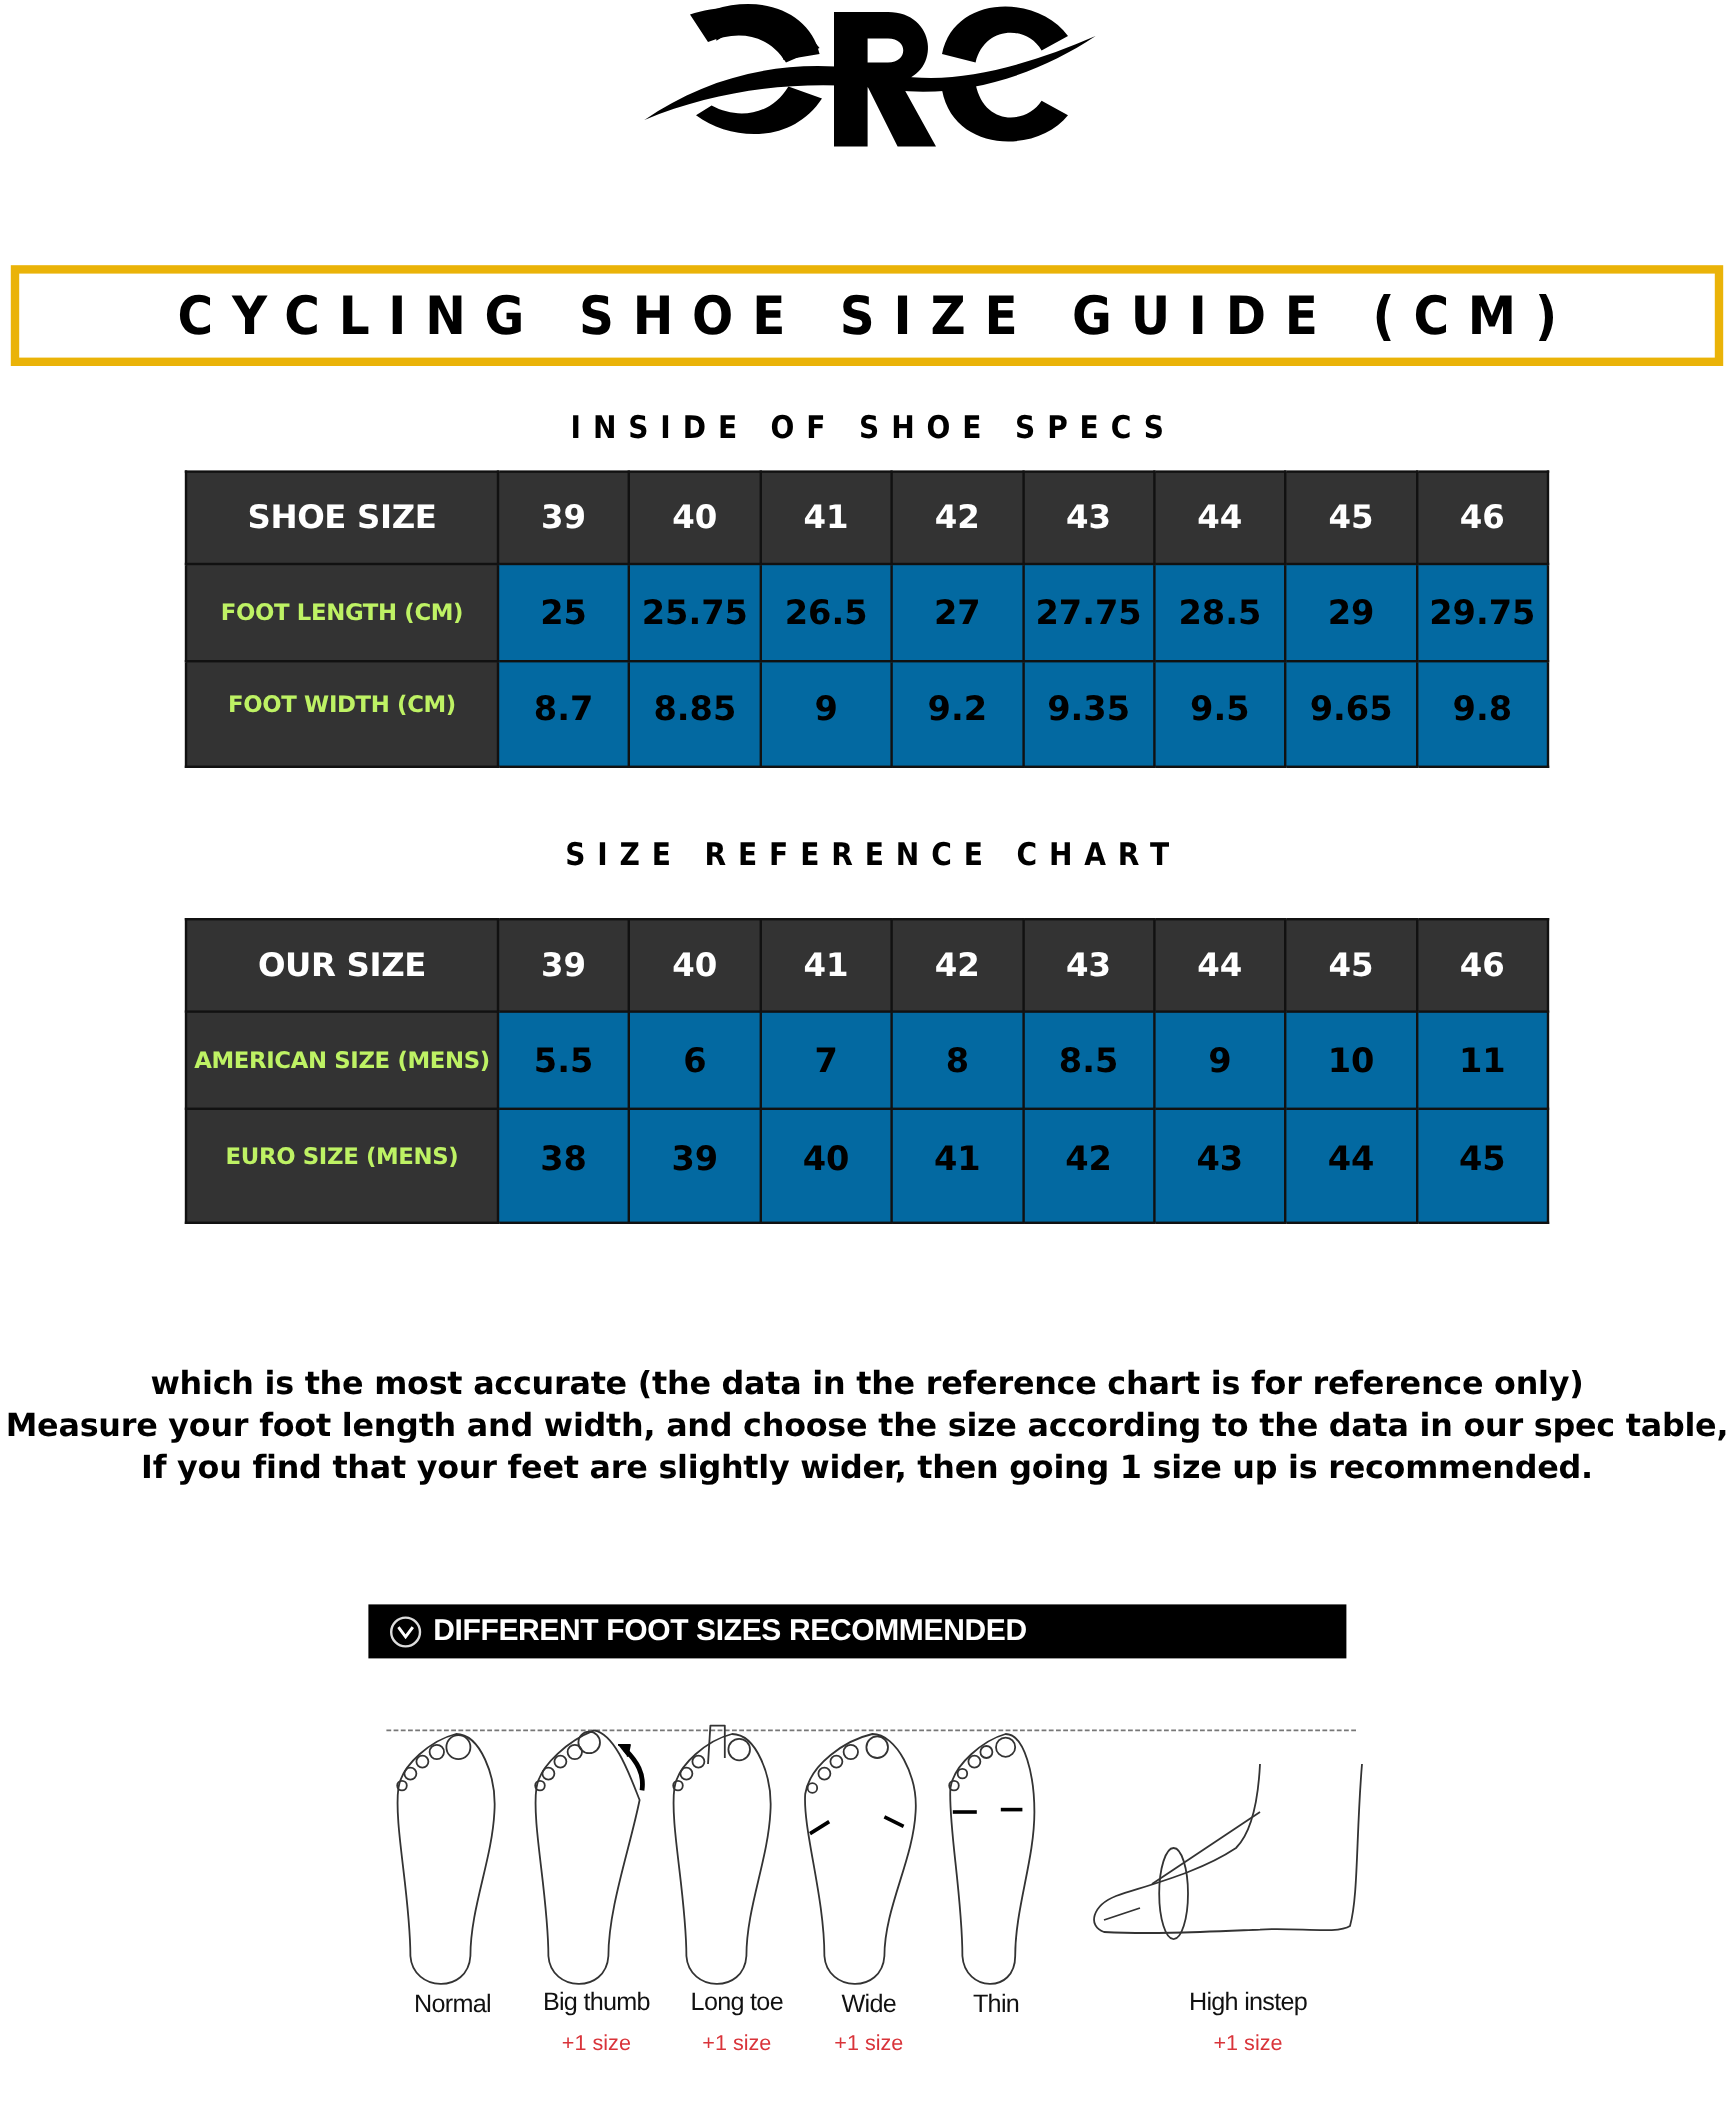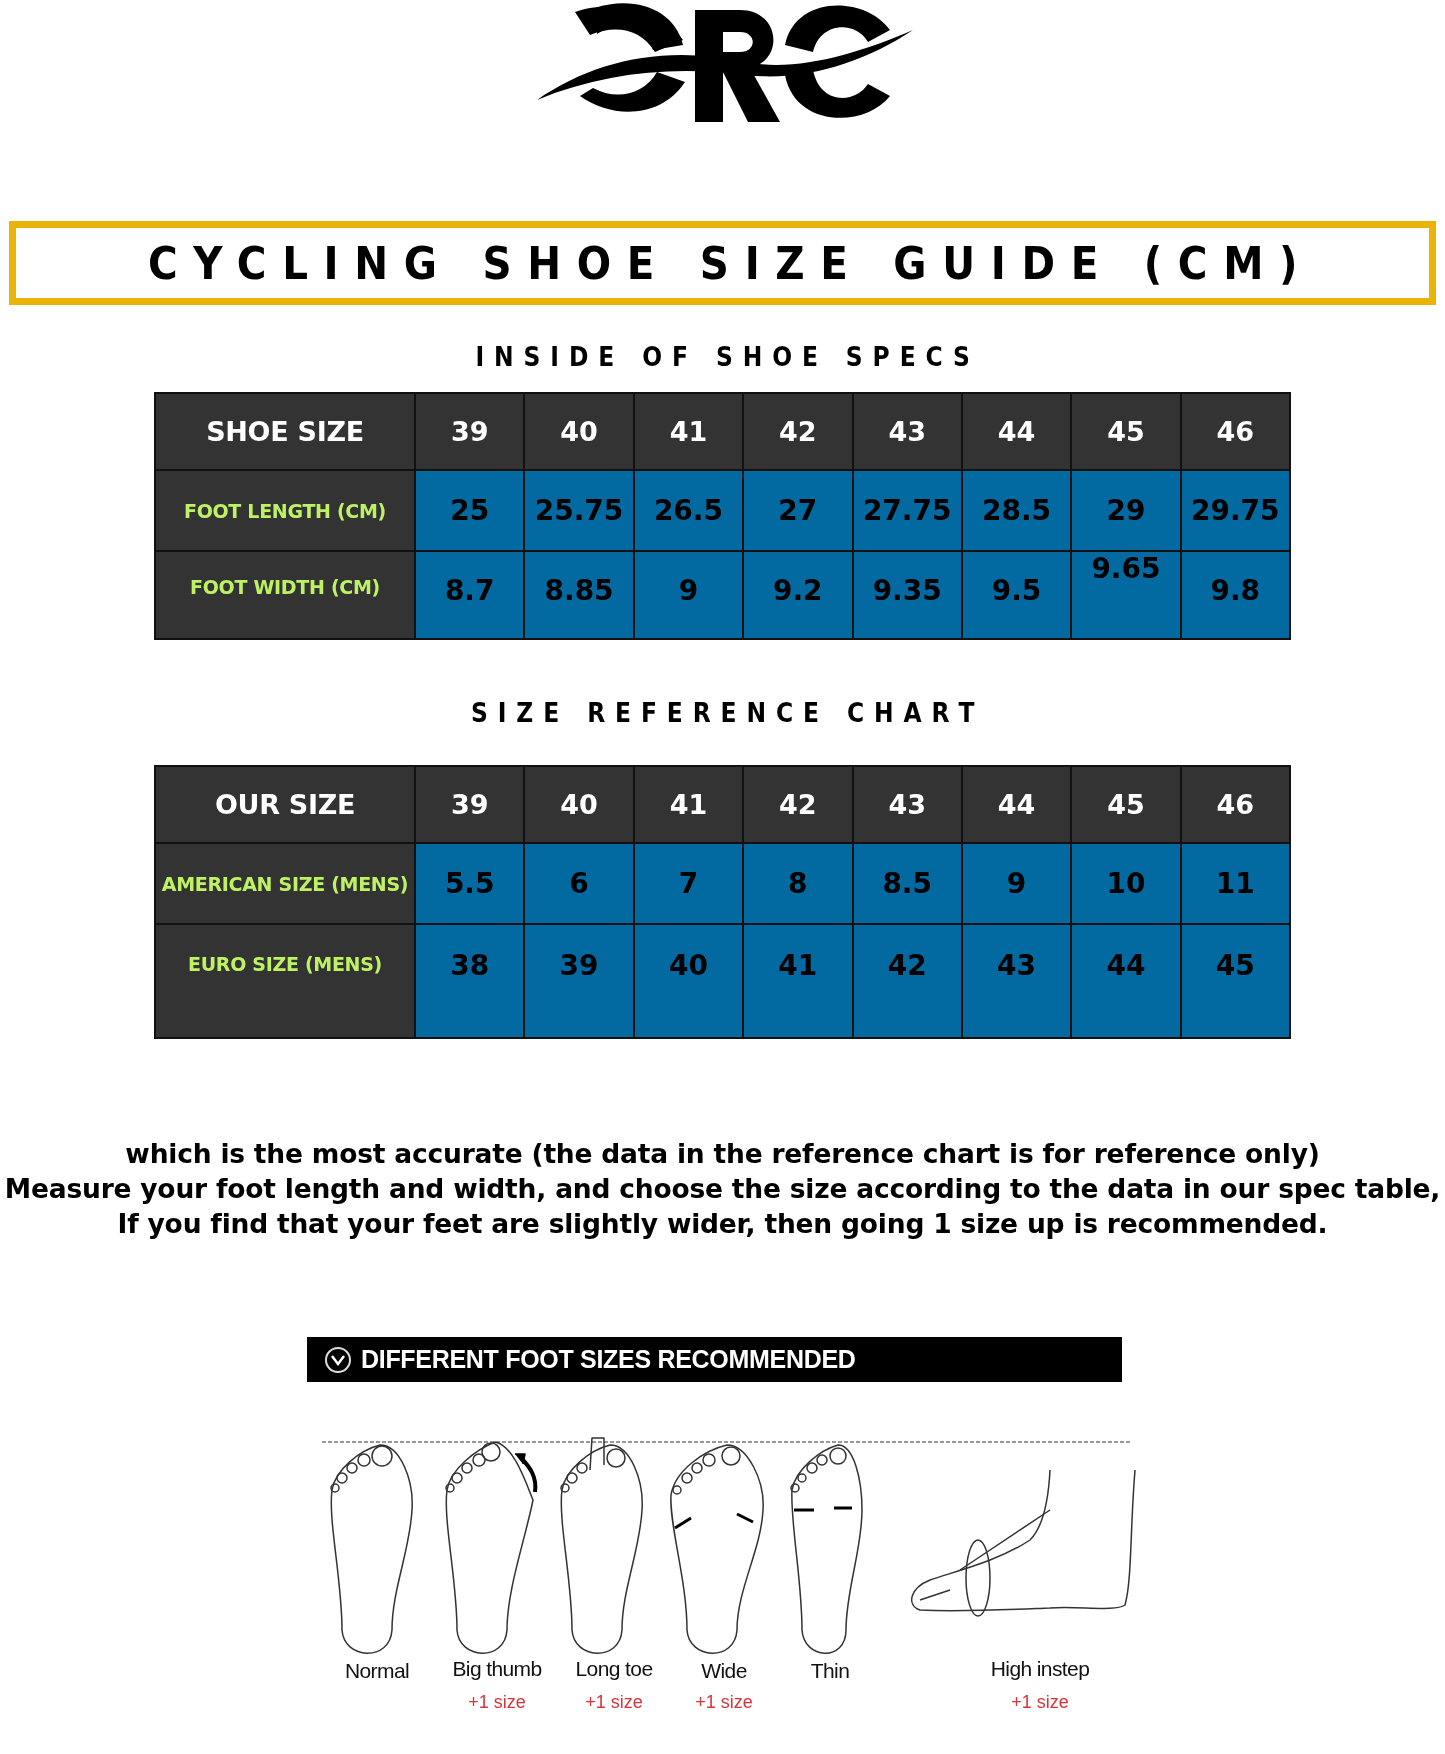--- a/index.html
+++ b/index.html
@@ -134,21 +134,21 @@
     <td class="val">29.75</td>
   </tr>
   <tr class="body" style="height:88px;">
     <td class="label" style="vertical-align:top;padding-top:24px;">FOOT WIDTH (CM)</td>
     <td class="val" style="vertical-align:top;padding-top:22px;">8.7</td>
     <td class="val" style="vertical-align:top;padding-top:22px;">8.85</td>
     <td class="val" style="vertical-align:top;padding-top:22px;">9</td>
     <td class="val" style="vertical-align:top;padding-top:22px;">9.2</td>
     <td class="val" style="vertical-align:top;padding-top:22px;">9.35</td>
     <td class="val" style="vertical-align:top;padding-top:22px;">9.5</td>
-    <td class="val" style="vertical-align:top;">9.65</td>
+    <td class="val" style="vertical-align:top;padding-top:22px;">9.65</td>
     <td class="val" style="vertical-align:top;padding-top:22px;">9.8</td>
   </tr>
 </tbody>
   </table>
 
 <div class="section-title" style="top:698px;">
   <span>SIZE REFERENCE CHART</span>
 </div>
 
 <table class="size" style="top:765px;">
@@ -179,21 +179,21 @@
     <td class="label">AMERICAN SIZE (MENS)</td>
     <td class="val">5.5</td>
     <td class="val">6</td>
     <td class="val">7</td>
     <td class="val">8</td>
     <td class="val">8.5</td>
     <td class="val">9</td>
     <td class="val">10</td>
     <td class="val">11</td>
   </tr>
-  <tr class="body" style="height:114px;padding-left:19px;">
+  <tr class="body" style="height:95px;padding-left:19px;">
     <td class="label" style="vertical-align:top;padding-top:28px;">EURO SIZE (MENS)</td>
     <td class="val" style="vertical-align:top;padding-top:24px;">38</td>
     <td class="val" style="vertical-align:top;padding-top:24px;">39</td>
     <td class="val" style="vertical-align:top;padding-top:24px;">40</td>
     <td class="val" style="vertical-align:top;padding-top:24px;">41</td>
     <td class="val" style="vertical-align:top;padding-top:24px;">42</td>
     <td class="val" style="vertical-align:top;padding-top:24px;">43</td>
     <td class="val" style="vertical-align:top;padding-top:24px;">44</td>
     <td class="val" style="vertical-align:top;padding-top:24px;">45</td>
   </tr>

